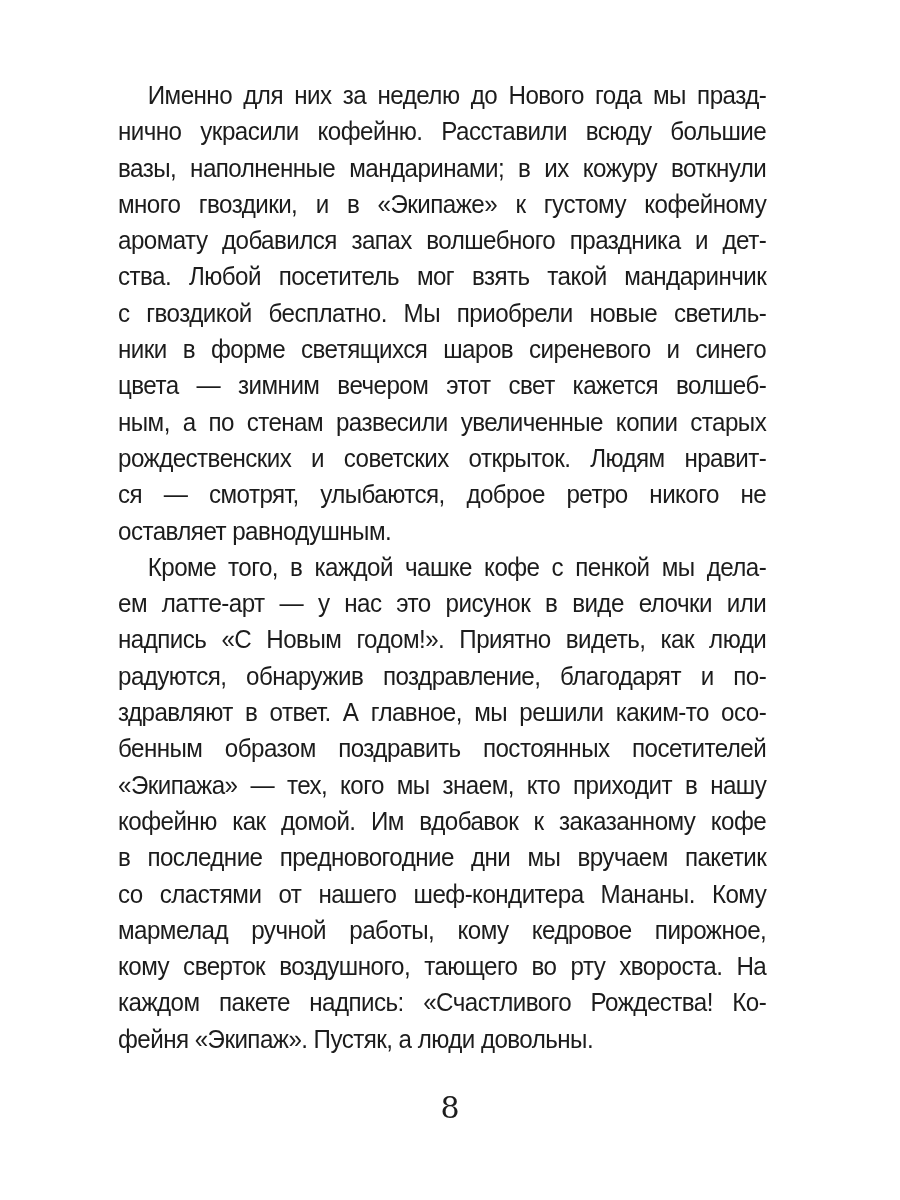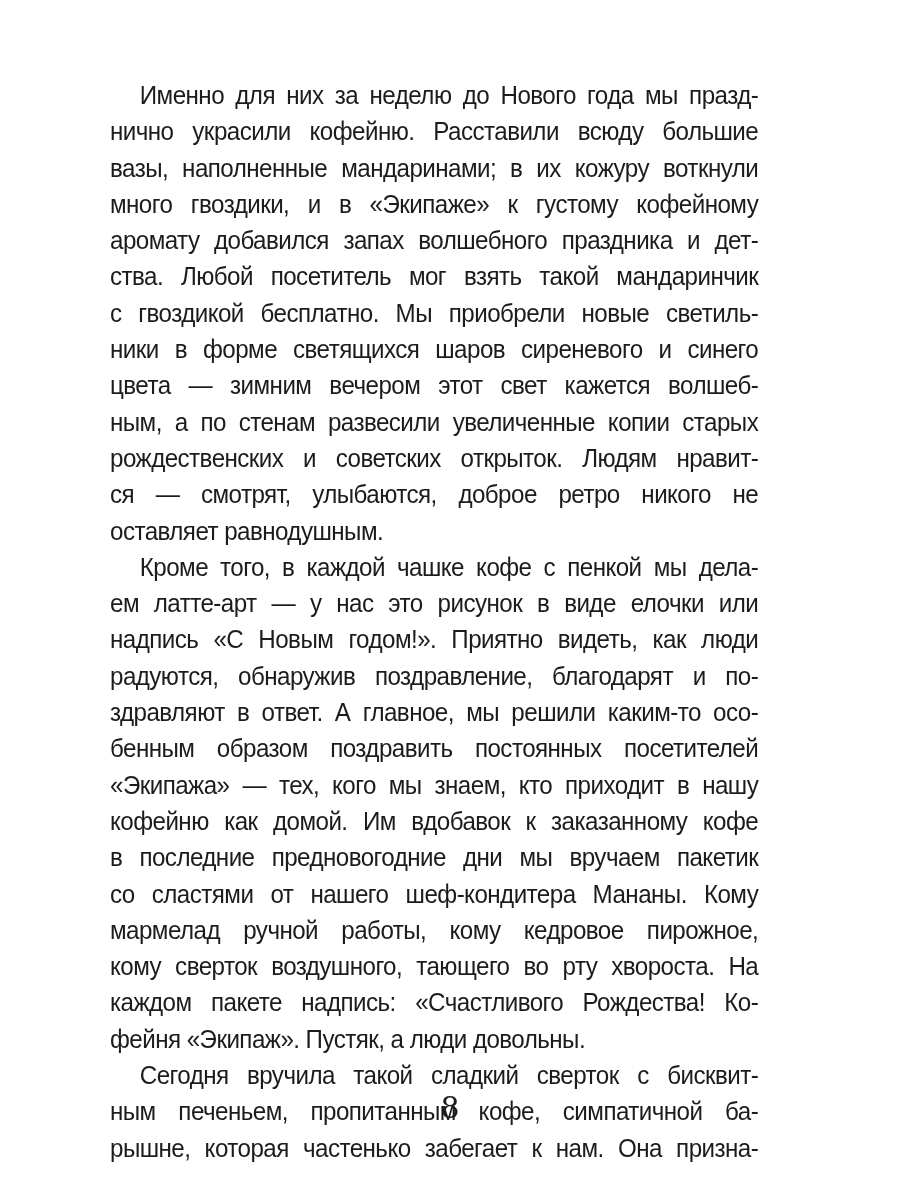--- a/index.html
+++ b/index.html
@@ -10,21 +10,21 @@
     body {
       width: 900px;
       height: 1200px;
       position: relative;
       overflow: hidden;
       font-family: "Liberation Sans", "DejaVu Sans", sans-serif;
       color: #1c1c1c;
     }
     .page {
       position: absolute;
-      left: 110px;
+      left: 118px;
       top: 77px;
       width: 648px;
     }
     .line {
       display: block;
       height: 36.3px;
       line-height: 36.3px;
       font-size: 26px;
       white-space: nowrap;
       text-align: justify;
@@ -83,20 +83,15 @@
     <span class="line">«Экипажа» — тех, кого мы знаем, кто приходит в нашу</span>
     <span class="line">кофейню как домой. Им вдобавок к заказанному кофе</span>
     <span class="line">в последние предновогодние дни мы вручаем пакетик</span>
     <span class="line">со сластями от нашего шеф-кондитера Мананы. Кому</span>
     <span class="line">мармелад ручной работы, кому кедровое пирожное,</span>
     <span class="line">кому сверток воздушного, тающего во рту хвороста. На</span>
     <span class="line">каждом пакете надпись: «Счастливого Рождества! Ко-</span>
     <span class="line last">фейня «Экипаж». Пустяк, а люди довольны.</span>
   </div>
 
-  <div>
-    <span class="line indent">Сегодня вручила такой сладкий сверток с бисквит-</span>
-    <span class="line">ным печеньем, пропитанным кофе, симпатичной ба-</span>
-    <span class="line">рышне, которая частенько забегает к нам. Она призна-</span>
-  </div>
 </div>
 
 <div class="page-number">8</div>
 
 </body></html>

